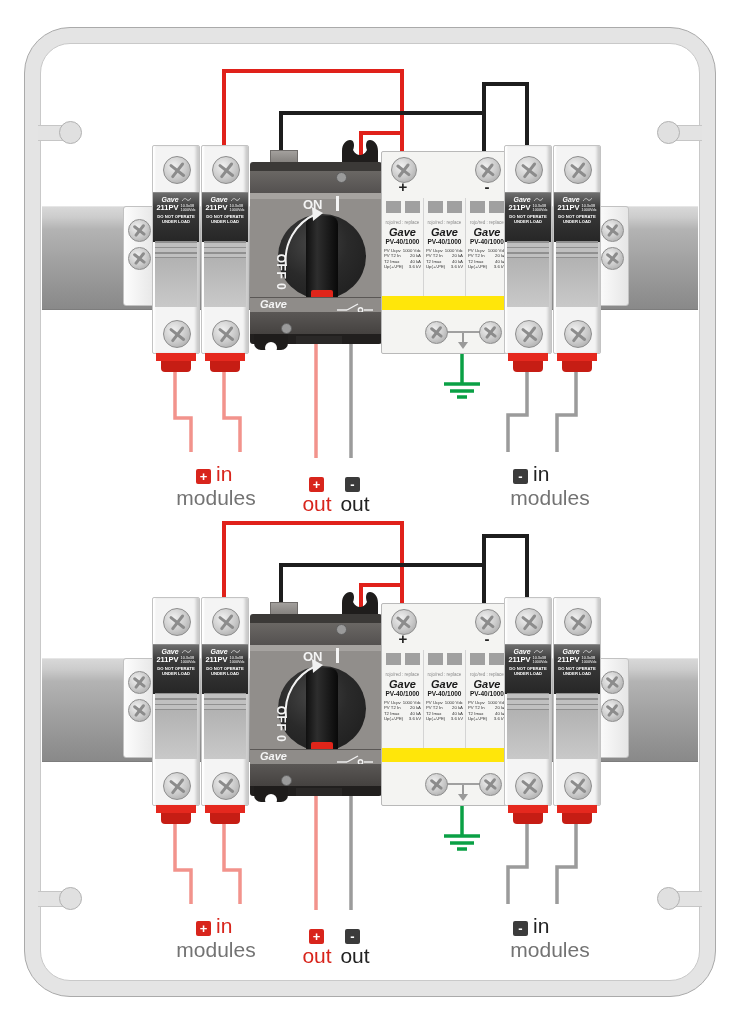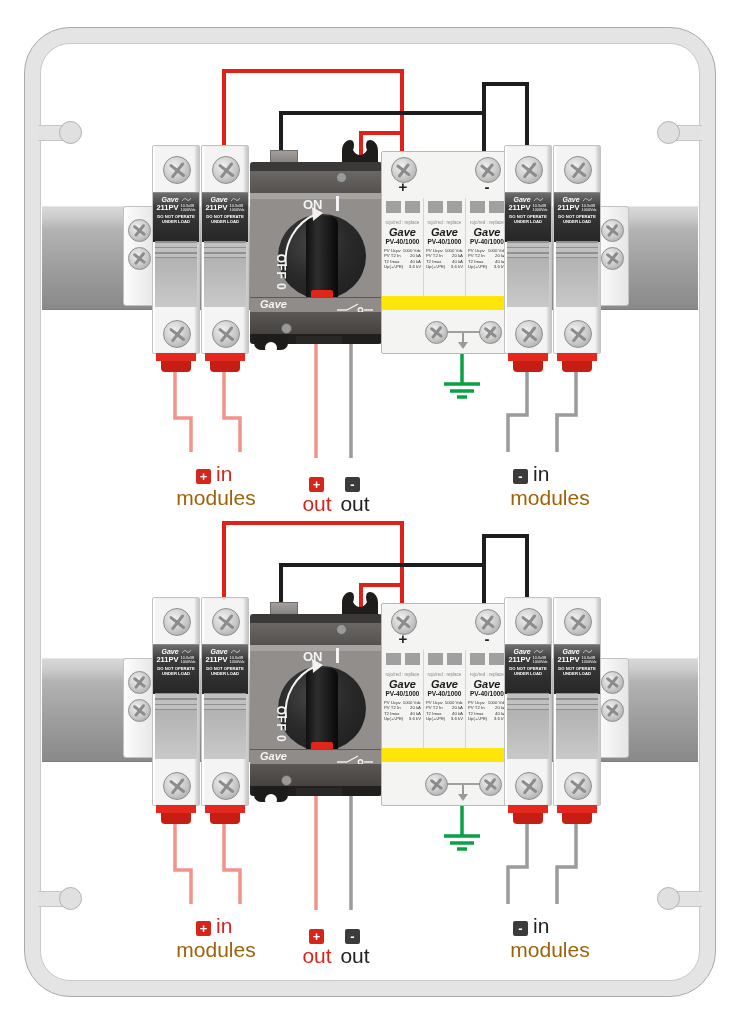--- a/index.html
+++ b/index.html
@@ -103,21 +103,21 @@
   .spd-spec{display:flex;justify-content:space-between;font-size:4.3px;color:#333;line-height:5.4px;}
   .spd-stripe{position:absolute;left:0;top:144px;width:126px;height:14px;background:#ffe60a;}
   .spd-gline{position:absolute;left:54px;top:179px;width:54px;height:2px;background:#a0a0a0;}
   .spd-arrow{position:absolute;left:75px;top:181px;}
   
   .labels{position:absolute;left:0;top:0;z-index:2;font-size:21px;}
   .sign-box{position:absolute;width:15px;height:15px;border-radius:2px;color:#fff;
         font-size:13px;font-weight:bold;text-align:center;line-height:15px;}
   .sign-red{background:#d8251c;} .sign-dark{background:#3b3b3b;}
   .lbl{position:absolute;}
-  .lbl-red{color:#d8251c;} .lbl-dark{color:#222;} .lbl-gray{color:#a16207;}
+  .lbl-red{color:#d8251c;} .lbl-dark{color:#222;} .lbl-gray{color:#737373;}
   .t-center{text-align:center;}
 </style>
 </head>
 <body>
 
 <div class="canvas">
 
   <div class="panel">
     <div class="panel-inner"></div>
   </div>

